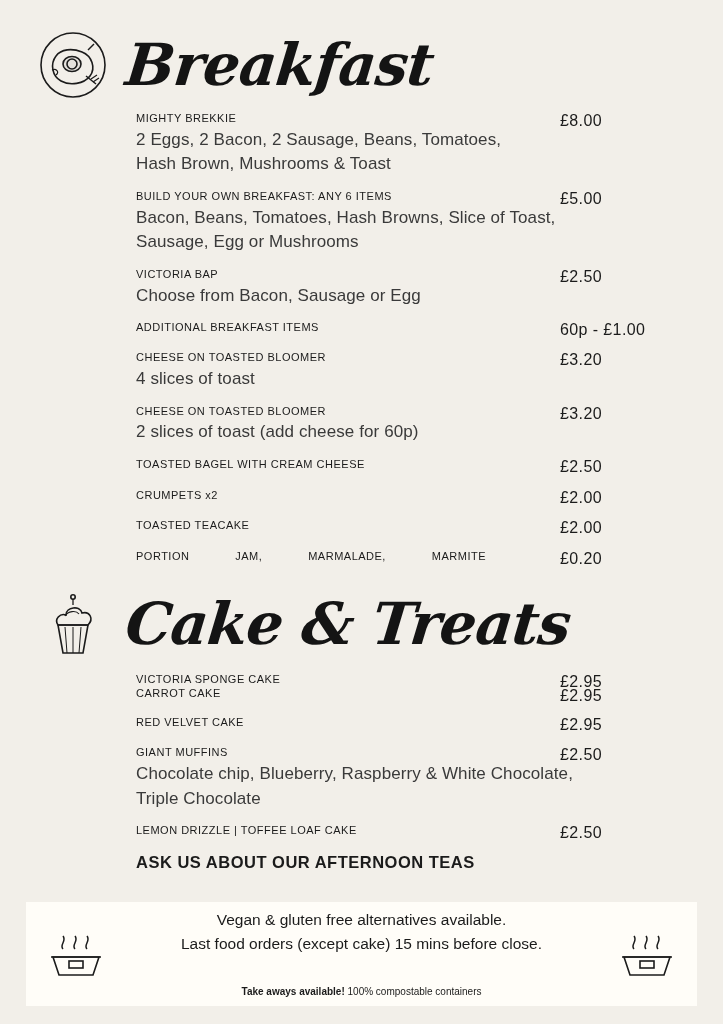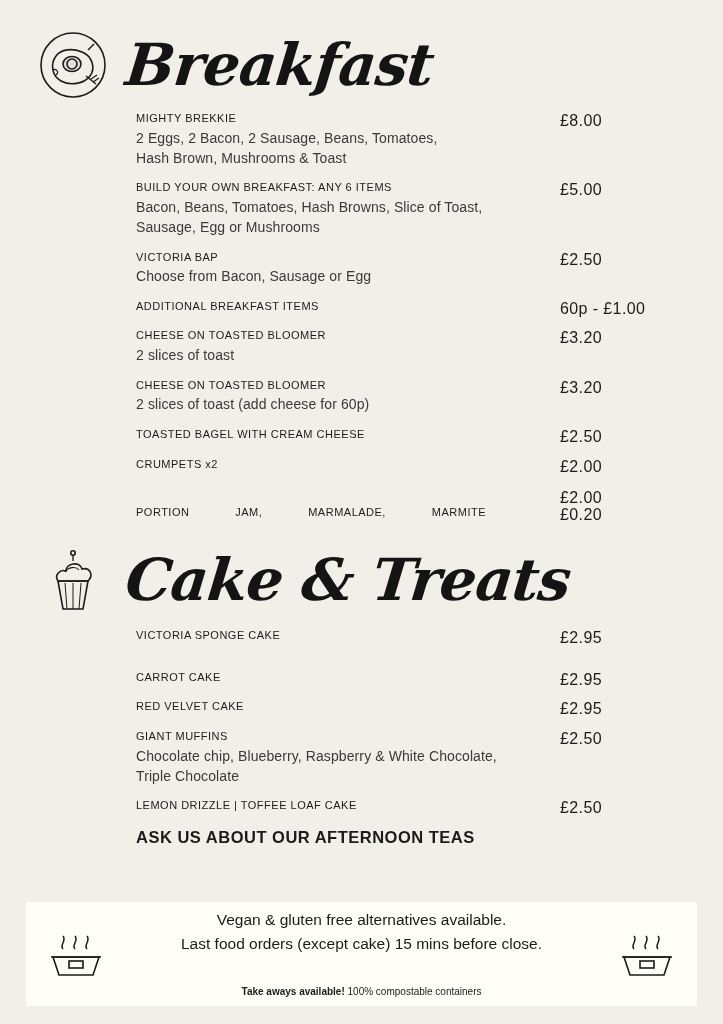--- a/index.html
+++ b/index.html
@@ -79,21 +79,21 @@
   .mi-name.justified {
     text-align: justify;
     text-align-last: justify;
     width: 350px;
   }
   .mi-name.bold {
     font-weight: bold;
     font-size: 16.5px;
   }
   .mi-desc {
-    font-size: 14px;
+    font-size: 17px;
     color: #3a3a3a;
     line-height: 1.45;
     margin-top: 2px;
     letter-spacing: 0.1px;
   }
   .mi-price {
     flex: 0 0 auto;
     position: absolute;
     left: 560px;
     top: 0;
@@ -189,21 +189,21 @@
     <li class="menu-item" style="margin-bottom:16px;">
       <div class="mi-left">
         <div class="mi-name">ADDITIONAL BREAKFAST ITEMS</div>
       </div>
       <div class="mi-price">60p - £1.00</div>
     </li>
 
     <li class="menu-item">
       <div class="mi-left">
         <div class="mi-name">CHEESE ON TOASTED BLOOMER</div>
-        <div class="mi-desc">2 slices of toast</div>
+        <div class="mi-desc">4 slices of toast</div>
       </div>
       <div class="mi-price">£3.20</div>
     </li>
 
     <li class="menu-item">
       <div class="mi-left">
         <div class="mi-name">CHEESE ON TOASTED BLOOMER</div>
         <div class="mi-desc">2 slices of toast (add cheese for 60p)</div>
       </div>
       <div class="mi-price">£3.20</div>
@@ -217,20 +217,23 @@
     </li>
 
     <li class="menu-item" style="margin-bottom:17px;">
       <div class="mi-left">
         <div class="mi-name">CRUMPETS x2</div>
       </div>
       <div class="mi-price">£2.00</div>
     </li>
 
     <li class="menu-item" style="margin-bottom:17px;">
+      <div class="mi-left">
+        <div class="mi-name">TOASTED TEACAKE</div>
+      </div>
       <div class="mi-price">£2.00</div>
     </li>
 
 
     <li class="menu-item">
       <div class="mi-left">
         <div class="mi-name justified">PORTION JAM, MARMALADE, MARMITE</div>
       </div>
       <div class="mi-price">£0.20</div>
     </li>
@@ -246,21 +249,21 @@
         <path d="M31 31 C34 26 42 25 45 29" stroke-width="1.1"></path>
         <path d="M39 20 L39 14" stroke-width="1.3"></path>
         <circle cx="39" cy="12" r="2.2"></circle>
       </svg>
     </span>
     <span class="section-title">Cake &amp; Treats</span>
   </div>
 
   <ul class="menu-list" style="margin-top:10px;">
 
-    <li class="menu-item" style="margin-bottom:28px;">
+    <li class="menu-item" style="margin-bottom:0;">
       <div class="mi-left">
         <div class="mi-name">VICTORIA SPONGE CAKE</div>
       </div>
       <div class="mi-price">£2.95</div>
     </li>
 
     <li class="menu-item" style="margin-bottom:16px;">
       <div class="mi-left">
         <div class="mi-name">CARROT CAKE</div>
       </div>

